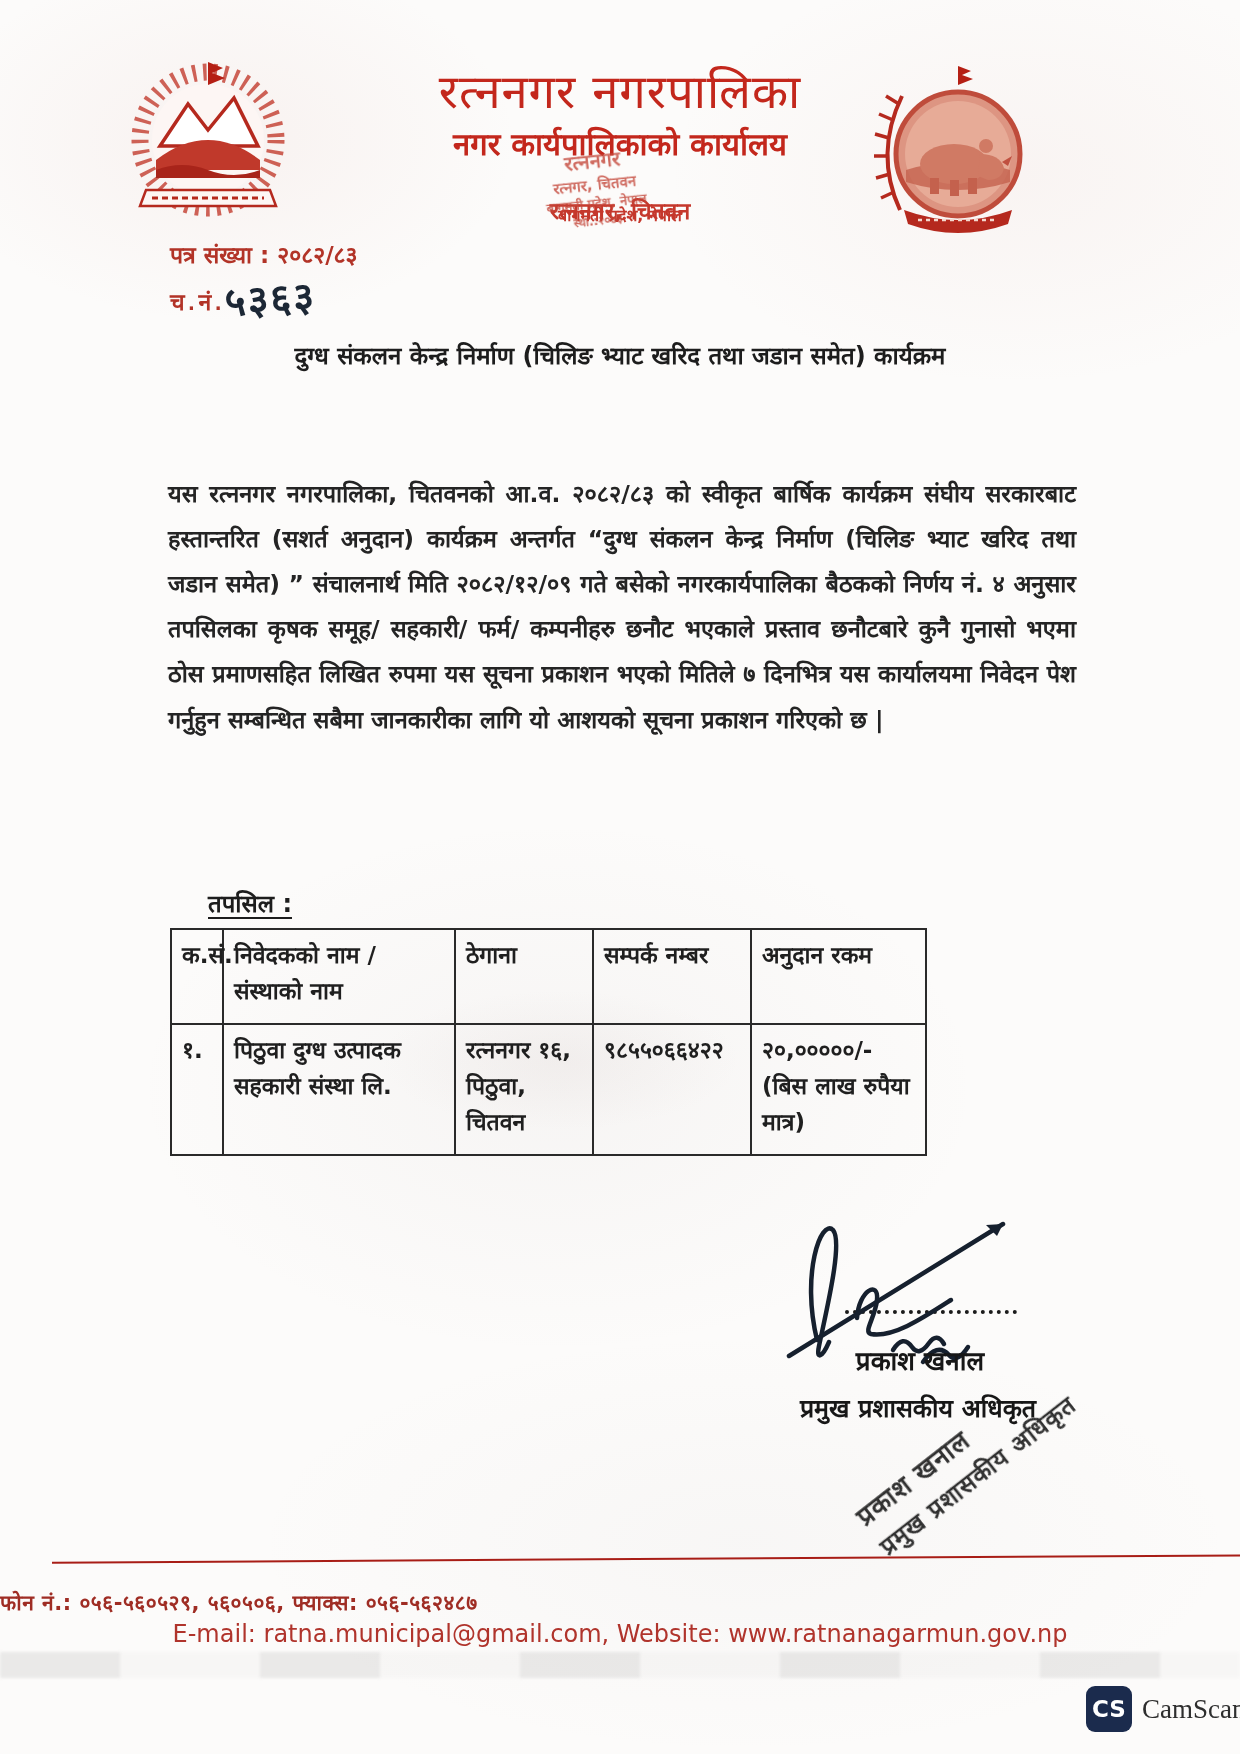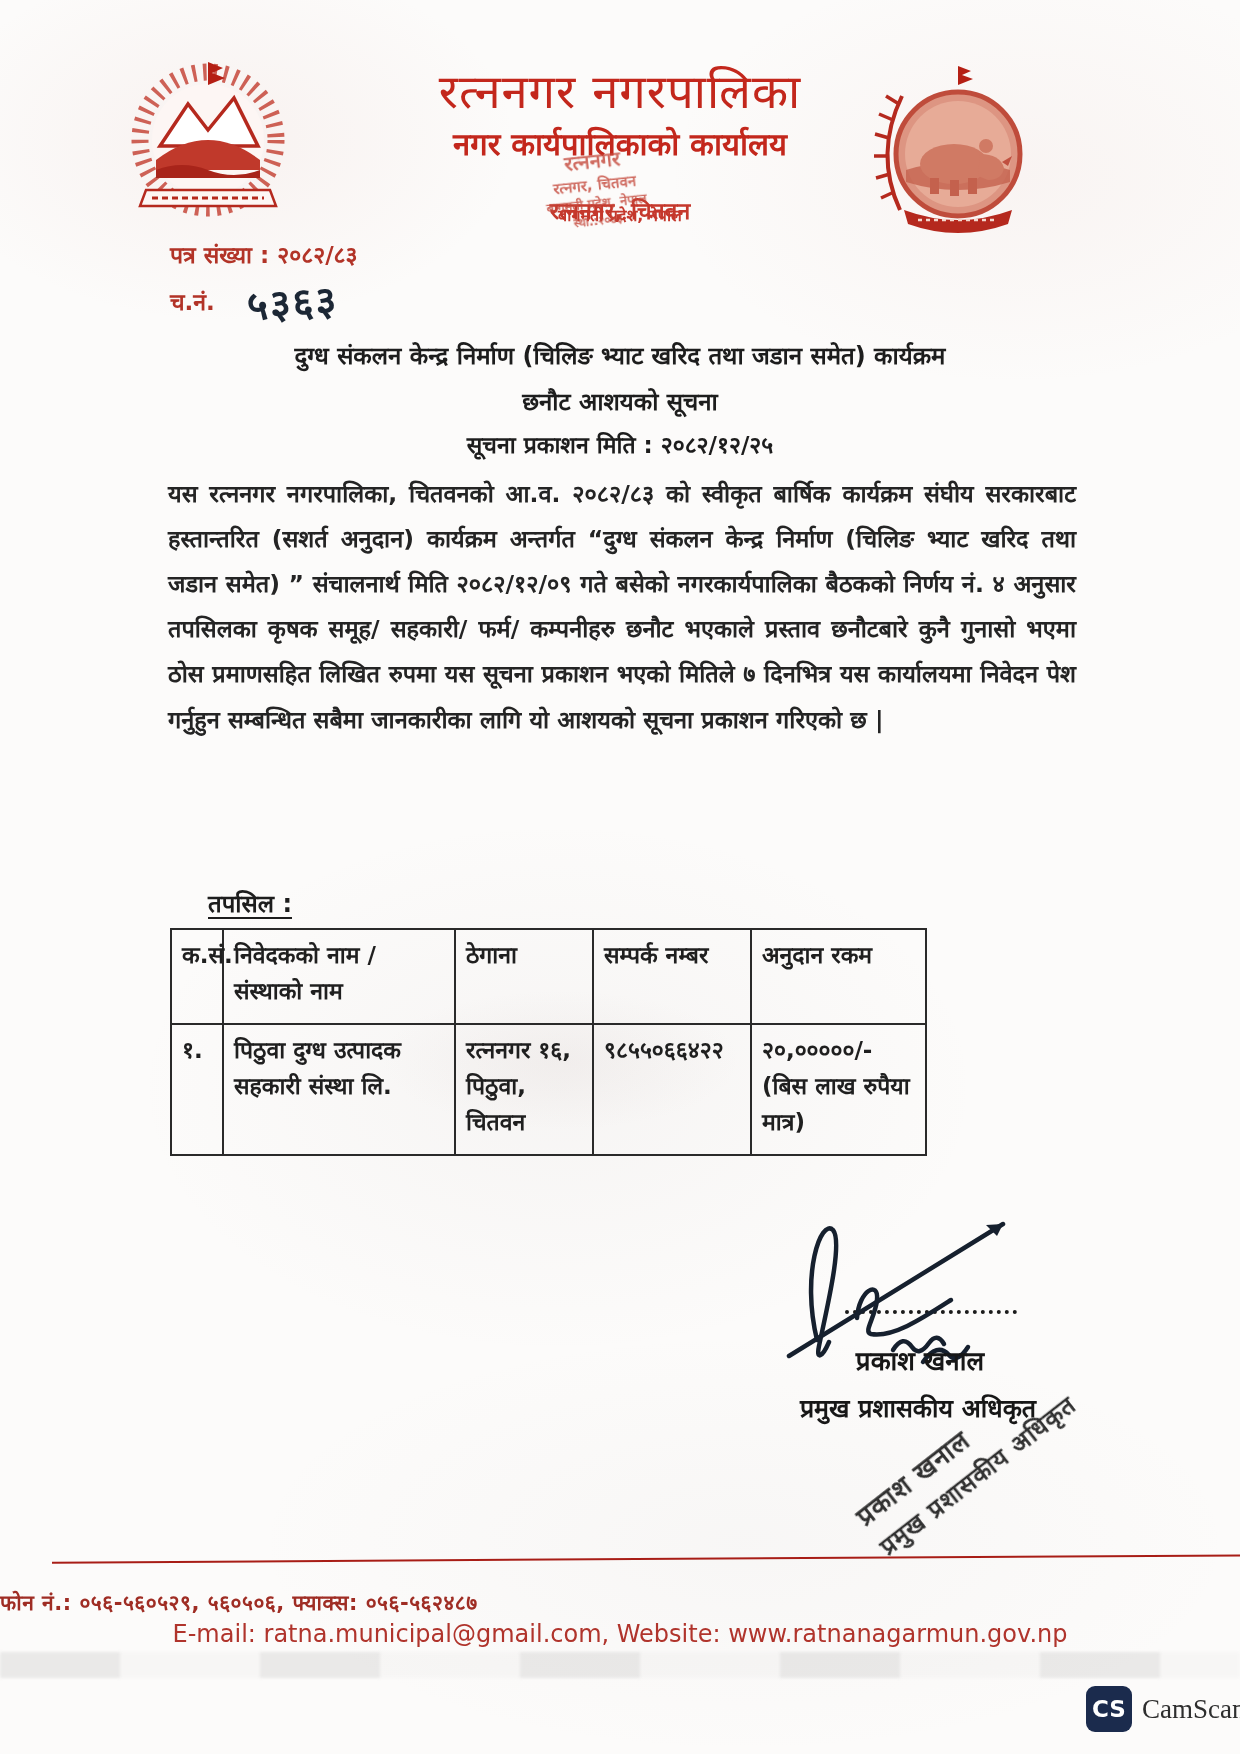--- a/index.html
+++ b/index.html
@@ -26,21 +26,21 @@
   .stamp{
     left:470px;top:148px;width:250px;text-align:center;color:#c4473a;
     transform:rotate(-6deg);filter:blur(.5px);opacity:.8;line-height:1.35;
   }
   .stamp .s1{font-size:20px;font-weight:bold;}
   .stamp .s2{font-size:15px;font-weight:bold;}
   .stamp .s3{font-size:13px;font-weight:bold;}
   .stamp .s4{font-size:12px;font-weight:bold;}
 
   .meta-letter{left:170px;top:238px;font-size:23px;font-weight:bold;color:#b23327;}
-  .meta-ch{left:170px;top:285px;font-size:23px;font-weight:bold;color:#b23327;display:flex;align-items:flex-start;gap:32px;}
+  .meta-ch{left:170px;top:285px;font-size:23px;font-weight:bold;color:#b23327;display:flex;align-items:flex-start;gap:0;font-family:Liberation Mono, monospace;}
   .ch-hand{font-size:40px;font-weight:bold;color:#1c2735;transform:rotate(-4deg);line-height:.9;letter-spacing:2px;}
 
   .subj1{left:0;top:338px;width:100%;text-align:center;font-size:24px;font-weight:bold;color:#1d1d1d;}
   .subj2{left:0;top:384px;width:100%;text-align:center;font-size:24px;font-weight:bold;color:#1d1d1d;}
   .subj-date{left:0;top:428px;width:100%;text-align:center;font-size:23px;font-weight:bold;color:#1d1d1d;}
 
   .body-par{left:168px;top:472px;width:908px;font-size:23.5px;line-height:1.92;text-align:justify;color:#242424;font-weight:700;}
 
   .tapasil-h{left:168px;top:886px;font-size:24px;font-weight:bold;text-decoration:underline;text-underline-offset:5px;color:#1d1d1d;margin-left:40px;}
 
@@ -139,22 +139,20 @@
   <div class="abs meta-letter">
     <span>पत्र संख्या :</span>
     <span>२०८२/८३</span>
   </div>
   <div class="abs meta-ch">
     <span>च.नं.</span>
     <span class="ch-hand">५३६३</span>
   </div>
 
   <div class="abs subj1">दुग्ध संकलन केन्द्र निर्माण (चिलिङ भ्याट खरिद तथा जडान समेत) कार्यक्रम</div>
-  <div class="abs subj2">छनौट आशयको सूचना</div>
-  <div class="abs subj-date">सूचना प्रकाशन मिति : २०८२/१२/२५</div>
 
   <div class="abs body-par">यस रत्ननगर नगरपालिका, चितवनको आ.व. २०८२/८३ को स्वीकृत बार्षिक कार्यक्रम संघीय सरकारबाट हस्तान्तरित (सशर्त अनुदान) कार्यक्रम अन्तर्गत “दुग्ध संकलन केन्द्र निर्माण (चिलिङ भ्याट खरिद तथा जडान समेत) ” संचालनार्थ मिति २०८२/१२/०९ गते बसेको नगरकार्यपालिका बैठकको निर्णय नं. ४ अनुसार तपसिलका कृषक समूह/ सहकारी/ फर्म/ कम्पनीहरु छनौट भएकाले प्रस्ताव छनौटबारे कुनै गुनासो भएमा ठोस प्रमाणसहित लिखित रुपमा यस सूचना प्रकाशन भएको मितिले ७ दिनभित्र यस कार्यालयमा निवेदन पेश गर्नुहुन सम्बन्धित सबैमा जानकारीका लागि यो आशयको सूचना प्रकाशन गरिएको छ |</div>
 
   <div class="abs blob"></div>
 
   <div class="abs tapasil-h">तपसिल :</div>
   <table class="tp">
     <colgroup>
         <col class="c1">
         <col class="c2">

